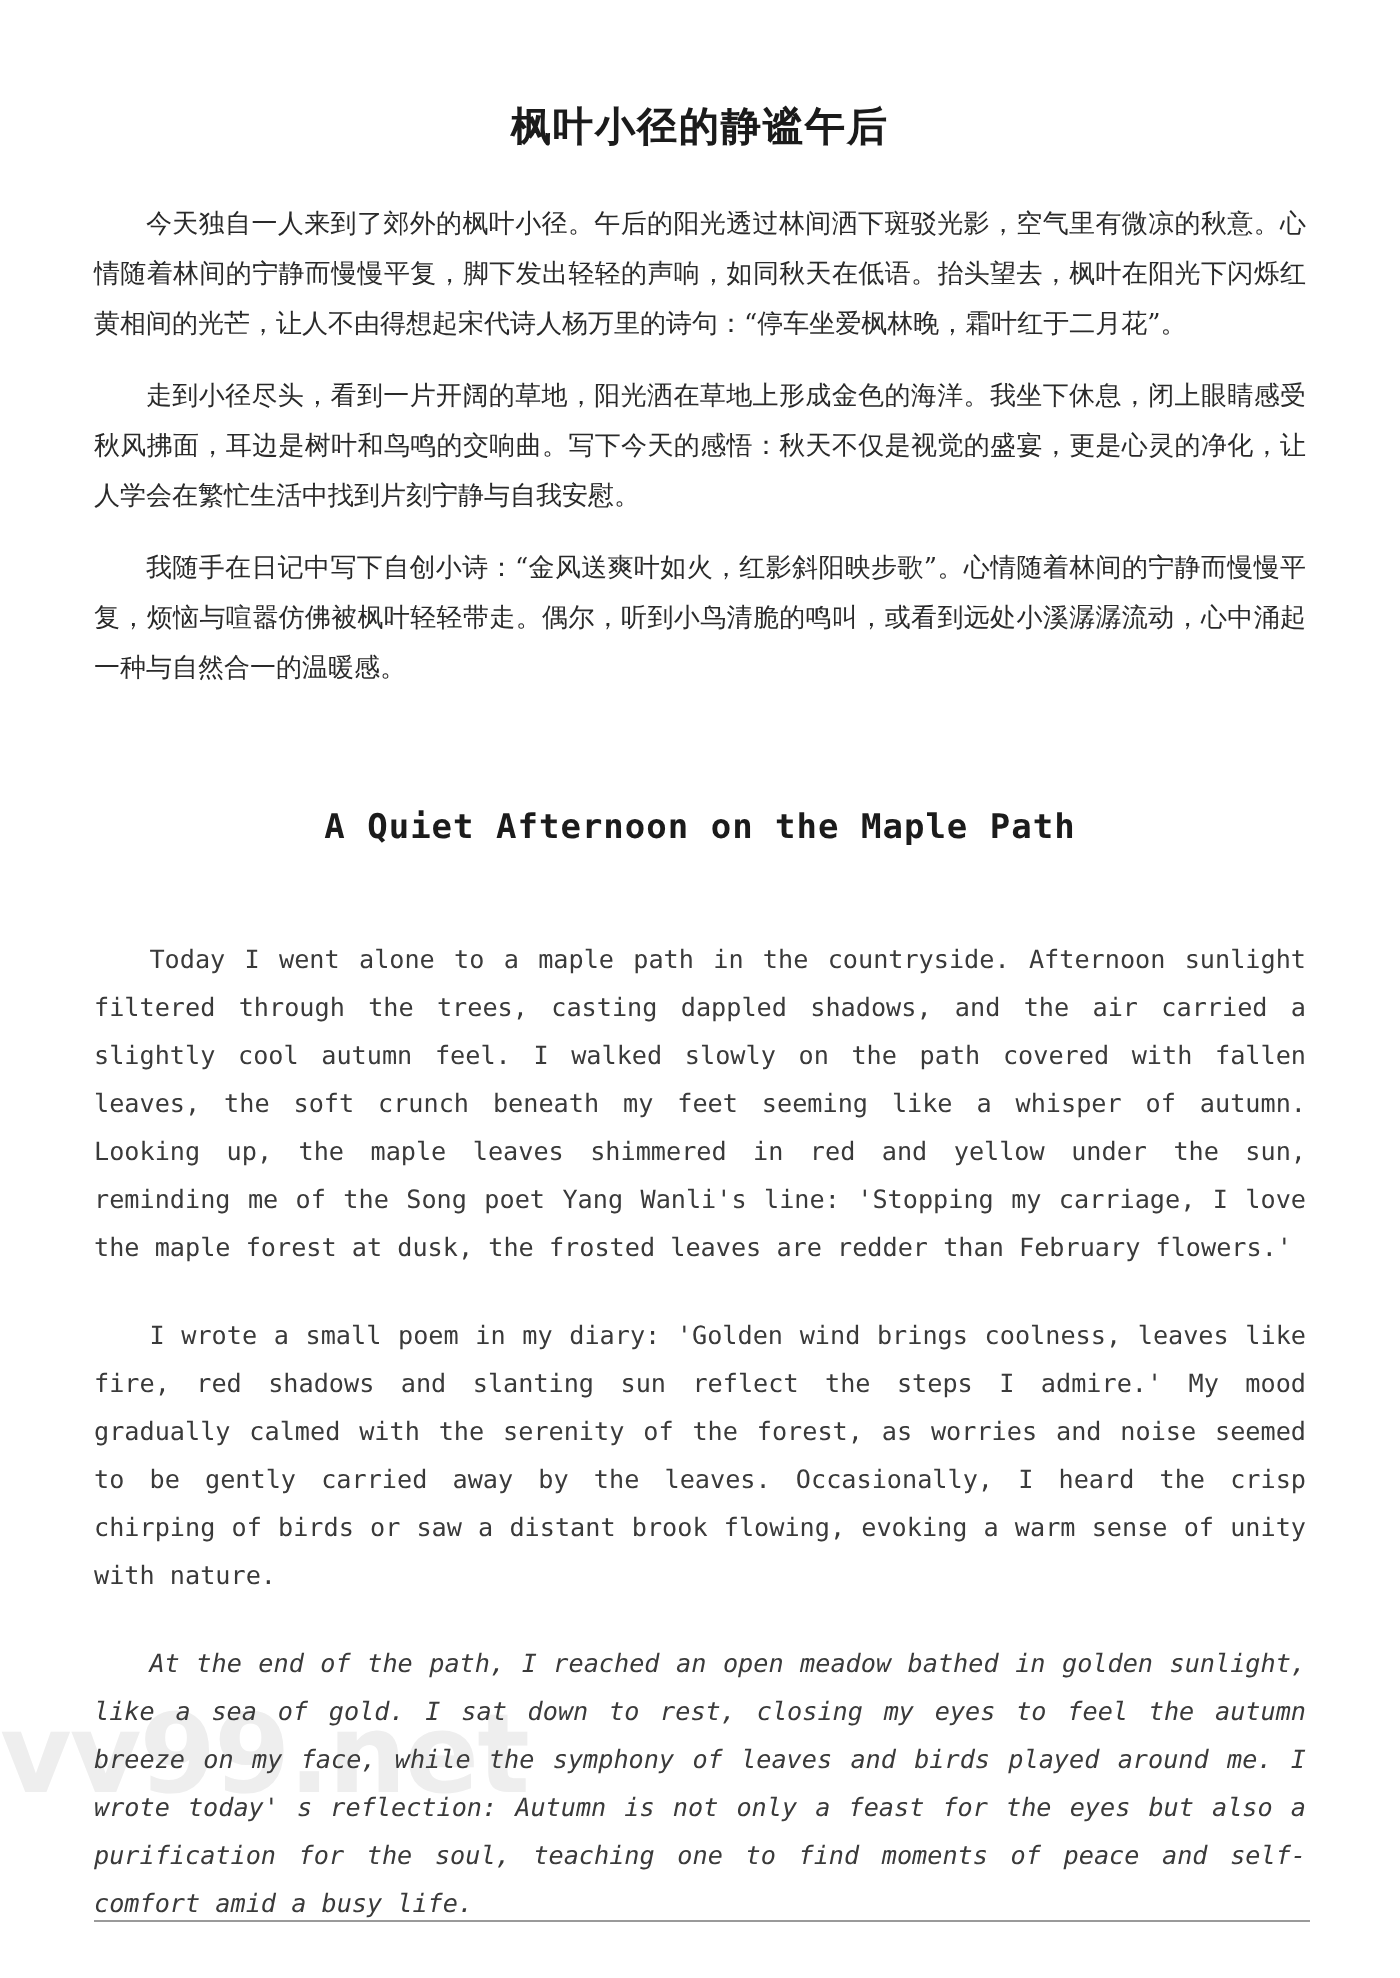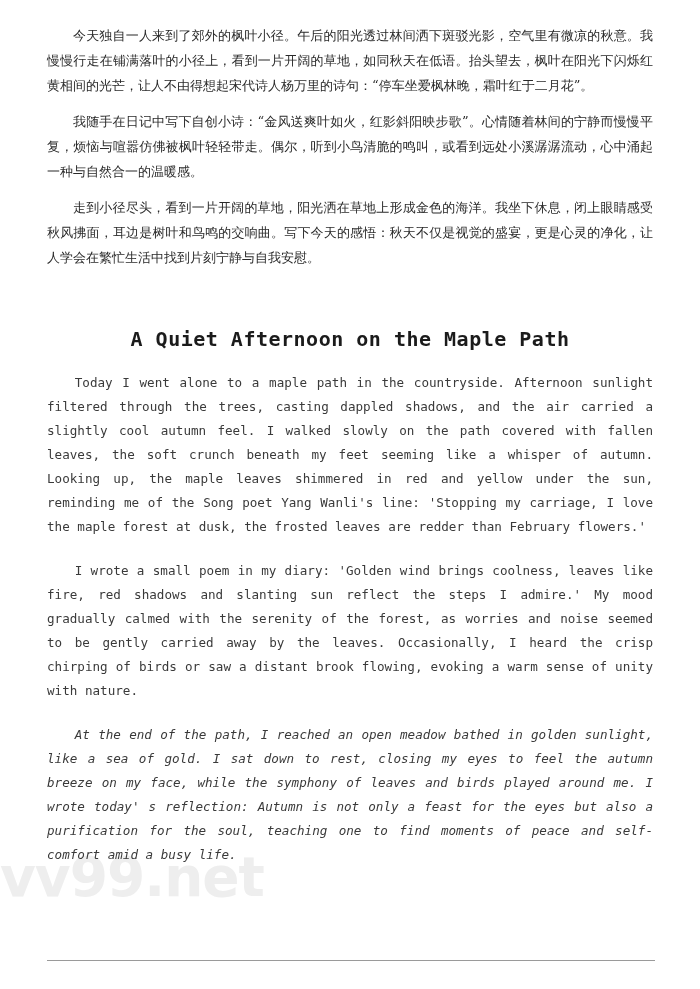--- a/index.html
+++ b/index.html
@@ -65,27 +65,27 @@
     line-height: 25px;
     color: #2a2a2a;
   }
 
   .en-title {
     margin: 0;
     padding-top: 46px;
     text-align: center;
     font-family: "DejaVu Sans Mono", "Liberation Mono", monospace;
     font-weight: bold;
-    font-size: 20px;
+    font-size: 17px;
     letter-spacing: 0.5px;
     color: #1b1b1b;
   }
 
   .en-body {
-    margin-top: 20px;
+    margin-top: 44px;
   }
 
   .en-p {
     margin: 0 0 20px 0;
     text-indent: 2.2em;
     text-align: justify;
     font-family: "DejaVu Sans Mono", "Liberation Mono", monospace;
     font-size: 12.6px;
     line-height: 24px;
     color: #3a3a3a;
@@ -117,25 +117,26 @@
 </style>
 </head>
 <body>
 
 <div class="page">
 
   <div class="watermark">vv99.net</div>
 
   <div class="content">
 
+    <h1 class="cn-title">枫叶小径的静谧午后</h1>
 
     <div class="cn-body">
-      <p class="cn-p">今天独自一人来到了郊外的枫叶小径。午后的阳光透过林间洒下斑驳光影，空气里有微凉的秋意。我慢慢行走在铺满落叶的小径上，看到一片开阔的草地，如同秋天在低语。抬头望去，枫叶在阳光下闪烁红黄相间的光芒，让人不由得想起宋代诗人杨万里的诗句：“停车坐爱枫林晚，霜叶红于二月花”。</p>
+      <p class="cn-p">今天独自一人来到了郊外的枫叶小径。午后的阳光透过林间洒下斑驳光影，空气里有微凉的秋意。心情随着林间的宁静而慢慢平复，脚下发出轻轻的声响，如同秋天在低语。抬头望去，枫叶在阳光下闪烁红黄相间的光芒，让人不由得想起宋代诗人杨万里的诗句：“停车坐爱枫林晚，霜叶红于二月花”。</p>
+      <p class="cn-p">走到小径尽头，看到一片开阔的草地，阳光洒在草地上形成金色的海洋。我坐下休息，闭上眼睛感受秋风拂面，耳边是树叶和鸟鸣的交响曲。写下今天的感悟：秋天不仅是视觉的盛宴，更是心灵的净化，让人学会在繁忙生活中找到片刻宁静与自我安慰。</p>
       <p class="cn-p">我随手在日记中写下自创小诗：“金风送爽叶如火，红影斜阳映步歌”。心情随着林间的宁静而慢慢平复，烦恼与喧嚣仿佛被枫叶轻轻带走。偶尔，听到小鸟清脆的鸣叫，或看到远处小溪潺潺流动，心中涌起一种与自然合一的温暖感。</p>
-      <p class="cn-p">走到小径尽头，看到一片开阔的草地，阳光洒在草地上形成金色的海洋。我坐下休息，闭上眼睛感受秋风拂面，耳边是树叶和鸟鸣的交响曲。写下今天的感悟：秋天不仅是视觉的盛宴，更是心灵的净化，让人学会在繁忙生活中找到片刻宁静与自我安慰。</p>
     </div>
 
     <h2 class="en-title">A Quiet Afternoon on the Maple Path</h2>
 
     <div class="en-body">
       <p class="en-p">Today I went alone to a maple path in the countryside. Afternoon sunlight filtered through the trees, casting dappled shadows, and the air carried a slightly cool autumn feel. I walked slowly on the path covered with fallen leaves, the soft crunch beneath my feet seeming like a whisper of autumn. Looking up, the maple leaves shimmered in red and yellow under the sun, reminding me of the Song poet Yang Wanli's line: 'Stopping my carriage, I love the maple forest at dusk, the frosted leaves are redder than February flowers.'</p>
       <p class="en-p">I wrote a small poem in my diary: 'Golden wind brings coolness, leaves like fire, red shadows and slanting sun reflect the steps I admire.' My mood gradually calmed with the serenity of the forest, as worries and noise seemed to be gently carried away by the leaves. Occasionally, I heard the crisp chirping of birds or saw a distant brook flowing, evoking a warm sense of unity with nature.</p>
       <p class="en-p">At the end of the path, I reached an open meadow bathed in golden sunlight, like a sea of gold. I sat down to rest, closing my eyes to feel the autumn breeze on my face, while the symphony of leaves and birds played around me. I wrote today' s reflection: Autumn is not only a feast for the eyes but also a purification for the soul, teaching one to find moments of peace and self-comfort amid a busy life.</p>
     </div>
 

